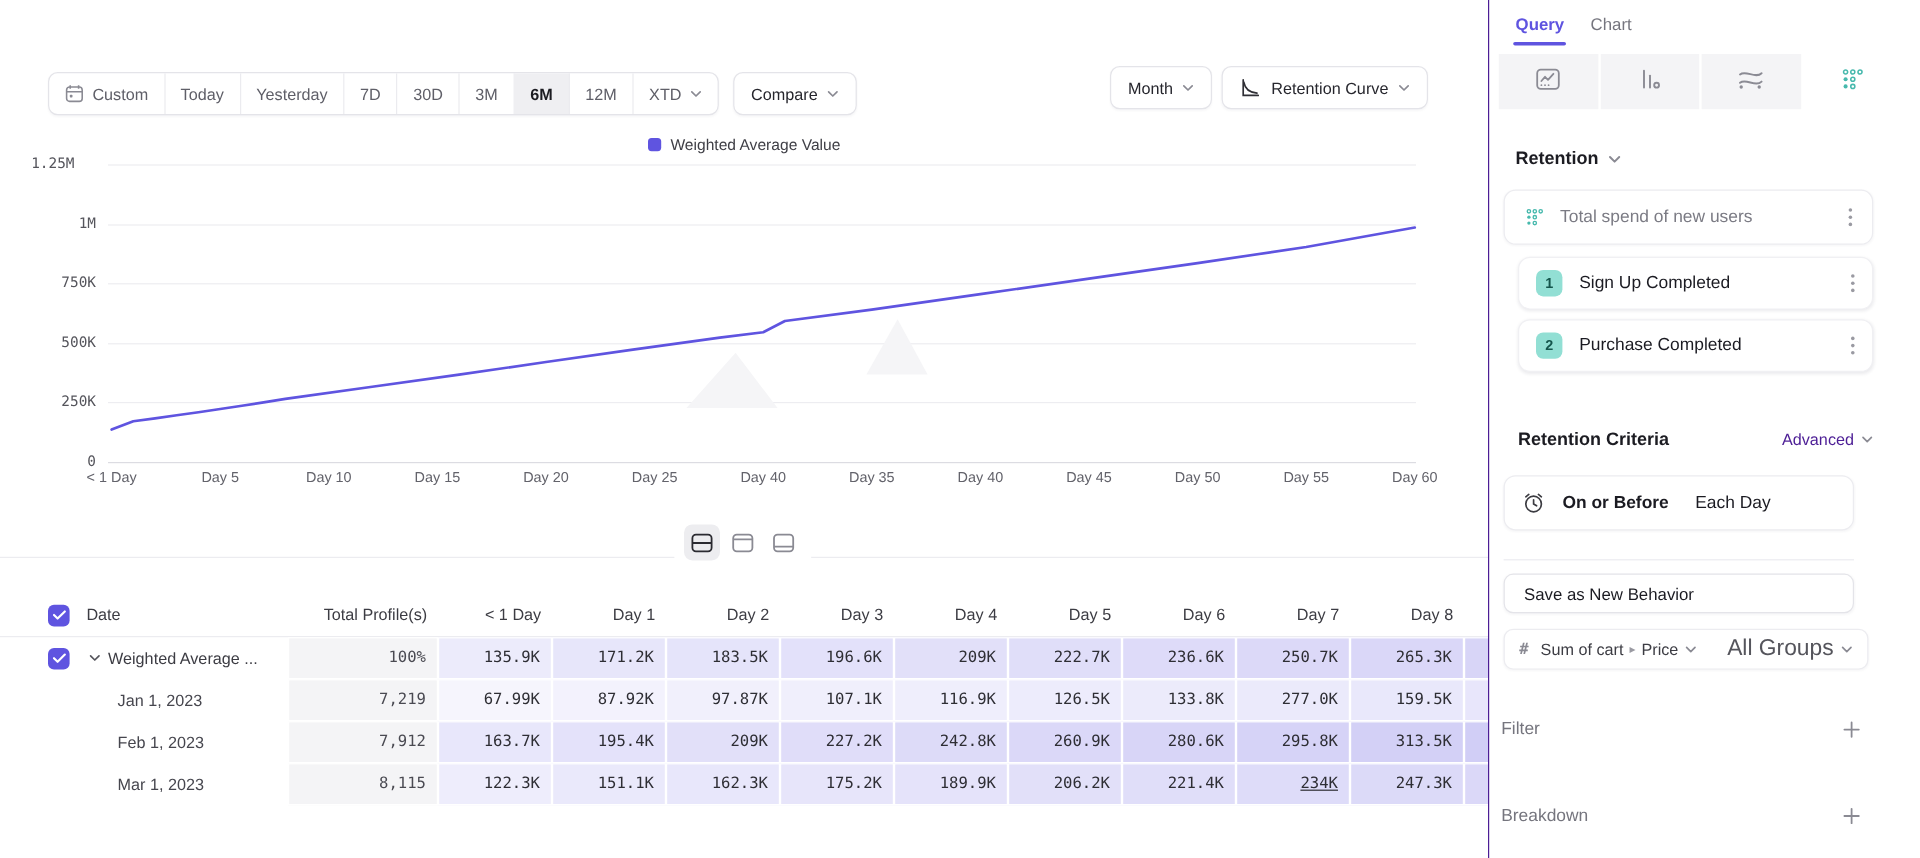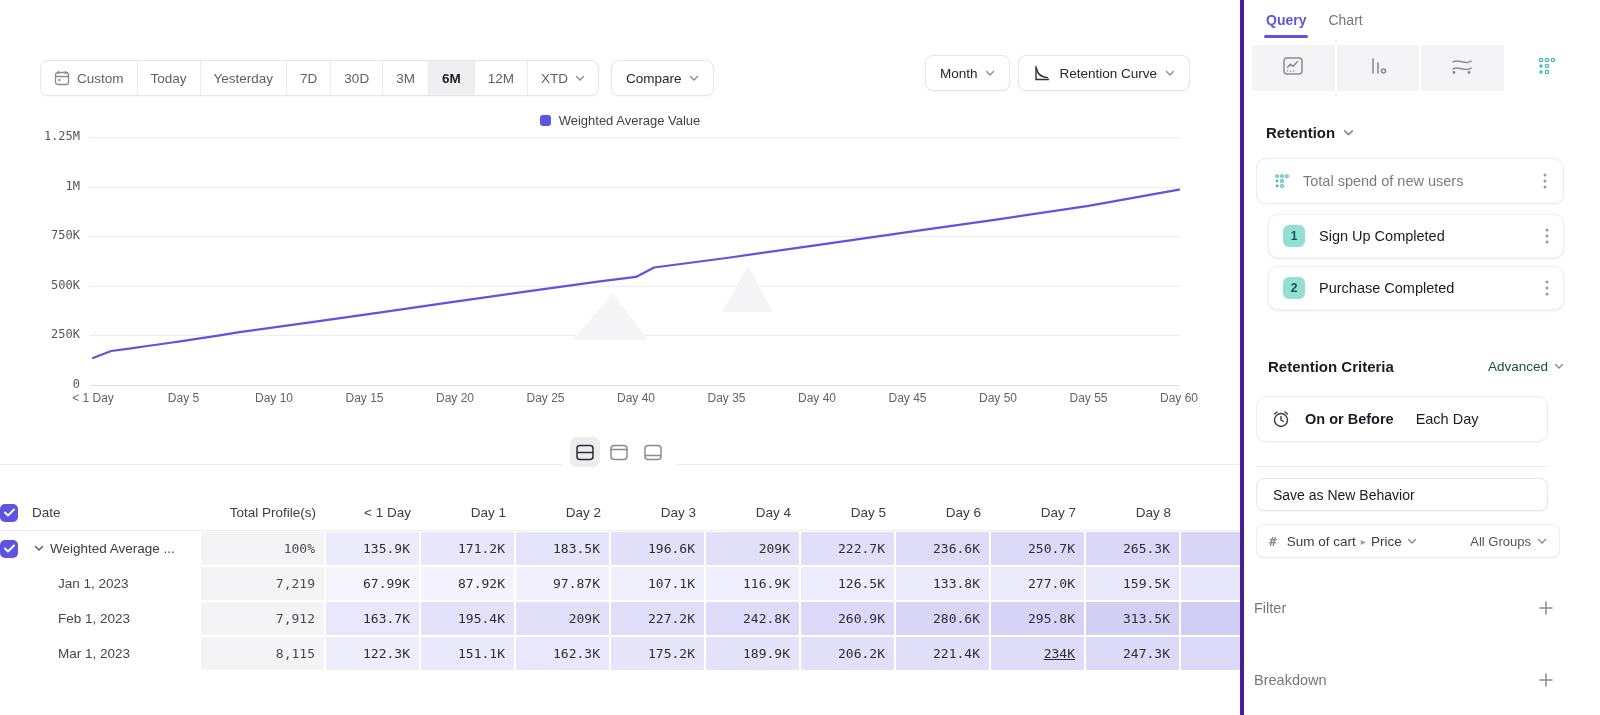--- a/index.html
+++ b/index.html
@@ -37,37 +37,37 @@
   #line-svg { position:absolute; left:0; top:0; width:1240px; height:440px; pointer-events:none; }
 
   
   .table-divider { position:absolute; left:0; top:464px; width:1240px; height:1px; background:#ececf0; }
   .view-toggle { position:absolute; left:562px; top:437px; display:flex; gap:4px; background:#fff; padding:0 8px; }
   .vt-btn { width:30px; height:30px; border-radius:7px; display:flex; align-items:center; justify-content:center;
             color:#8a8a93; background:#fff; cursor:pointer; border:none; }
   .vt-btn.active { background:#ededf0; color:#2b2b31; }
 
   .htable { position:absolute; left:0; top:495px; width:1240px; }
-  .hrow { display:grid; grid-template-columns:32px 168px 125px repeat(10, 95px); height:35px;text-align:center; }
+  .hrow { display:grid; grid-template-columns:32px 168px 125px repeat(10, 95px); padding-left:40px; height:35px;text-align:center; }
   .hrow.head { height:36px; border-bottom:1px solid #ececf0; }
   .cell { display:flex; align-items:center; font-size:13.5px; }
   .cell.right { justify-content:flex-end; padding-right:9px; }
   .head .cell { color:#3c3c43; font-weight:500; }
   .num { font-family:"DejaVu Sans Mono", monospace; font-size:13px; color:#2e2e34; }
   .heat { border:1px solid #fff; }
   .profiles { background:#f4f4f6; border:1px solid #fff; color:#4a4a52; }
   .rowlabel { color:#3c3c43; }
   .rowlabel.date { padding-left:26px; color:#46464e; }
   .caret { color:#55555c; display:flex; margin:0 6px 0 2px; }
   .checkbox { width:18px; height:18px; border-radius:5px; display:flex; align-items:center; justify-content:center;
               cursor:pointer; }
 
   
   .sidebar { position:absolute; left:1240px; top:0; width:360px; height:715px; background:#fff;
-             border-left:4px solid #4c1d95; }
+             border-left:1px solid #4c1d95; }
   .tabs { position:absolute; left:22px; top:12px; display:flex; gap:22px; font-size:14px; }
   .tab { padding-bottom:8px; color:#75757e; cursor:pointer; position:relative; }
   .tab.active { color:#5f54e0; font-weight:700; }
   .tab.active::after { content:""; position:absolute; left:-2px; right:-2px; bottom:-2px; height:3px;
                        border-radius:3px; background:#5f54e0; }
   .icon-row { position:absolute; left:8px; top:45px; width:336px; height:46px; display:flex; }
   .icon-cell { flex:1; display:flex; align-items:center; justify-content:center; background:#f4f4f6;
                margin-right:2px; color:#8b8b94; cursor:pointer; }
   .icon-cell:last-child { margin-right:0; }
   .icon-cell.active { background:#fff; color:#47b9ad; }
@@ -80,33 +80,33 @@
   .kebab { color:#9a9aa2; background:none; border:none; cursor:pointer; display:flex; padding:4px; }
   .step-card { left:24px; top:214px; width:296px; height:44px; padding:0 10px 0 14px;
                border:1px solid #f0f0f3; box-shadow:0 1px 3px rgba(25,25,60,.09); }
   .step-card.second { top:266px; }
   .step-badge { width:22px; height:22px; border-radius:6px; background:#92dfd4; color:#14554c; font-size:12px;
                 font-weight:700; display:flex; align-items:center; justify-content:center; }
   .step-label { flex:1; margin-left:14px; font-size:14.5px; color:#1b1b22; }
   .criteria-head { position:absolute; left:24px; top:358px; width:296px; display:flex; justify-content:space-between;
                    align-items:center; }
   .criteria-title { font-size:15px; font-weight:700; color:#1c1c22; }
-  .advanced { display:flex; gap:6px; align-items:center; font-size:13.5px; color:#14532d; cursor:pointer; background:none; border:none; }
+  .advanced { display:flex; gap:6px; align-items:center; font-size:13.5px; color:#4c1d95; cursor:pointer; background:none; border:none; }
   .criteria-card { left:12px; top:396px; width:292px; height:46px; padding:0 14px 0 14px; gap:0; }
   .cond { font-size:14.5px; font-weight:700; color:#1b1b22; margin-left:14px; }
   .freq { font-size:14.5px; color:#1b1b22; margin-left:22px; }
   .sb-divider { position:absolute; left:12px; top:466px; width:292px; height:1px; background:#ececf0; }
   .save-btn { position:absolute; left:12px; top:478px; width:292px; height:33px; border:1px solid #e4e4e9;
               border-radius:8px; background:#fff; text-align:left; padding:0 16px; font-size:14px; color:#1b1b22;
               font-family:"Liberation Sans", sans-serif; box-shadow:0 1px 2px rgba(20,20,43,.04); cursor:pointer; }
   .metric-row { left:12px; top:524px; width:304px; height:34px; padding:0 12px; border-radius:8px; }
   .hash { color:#8a8a93; font-size:13px; font-weight:700; font-family:"DejaVu Sans Mono", monospace; }
   .metric-label { font-size:13.5px; color:#3c3c43; margin-left:10px; display:flex; align-items:center; gap:5px; cursor:pointer; }
   .metric-sep { color:#9a9aa2; font-size:10px; }
-  .metric-groups { margin-left:auto; display:flex; align-items:center; gap:6px; font-size:13px; color:#55555c; cursor:pointer; }
+  .metric-groups { margin-left:auto; display:flex; align-items:center; gap:6px; font-size:19px; color:#55555c; cursor:pointer; }
   .addable { position:absolute; left:10px; width:302px; display:flex; justify-content:space-between; align-items:center; }
   .addable .lbl { font-size:14.5px; color:#75757e; }
   .plus-btn { background:none; border:none; color:#8a8a93; cursor:pointer; display:flex; padding:2px; }
 </style>
 </head>
 <body>
 
 <div class="app">
 
   <div class="main">
@@ -187,21 +187,21 @@
           </span>
       </button>
     </div>
 
     <div class="legend">
       <span class="legend-swatch" id="legend-swatch" style="background: rgb(95, 84, 224);"></span>
       <span>Weighted Average Value</span>
     </div>
     <div id="grid-holder">
         <div class="gridline" style="top: 137px;"></div>
-        <div class="ytick" style="top: 129px;">1.25M</div>
+        <div class="ytick" style="top: 129px; text-align: center;">1.25M</div>
         <div class="gridline" style="top: 186.6px;"></div>
         <div class="ytick" style="top: 178.6px;">1M</div>
         <div class="gridline" style="top: 236.2px;"></div>
         <div class="ytick" style="top: 228.2px;">750K</div>
         <div class="gridline" style="top: 285.8px;"></div>
         <div class="ytick" style="top: 277.8px;">500K</div>
         <div class="gridline" style="top: 335.4px;"></div>
         <div class="ytick" style="top: 327.4px;">250K</div>
         <div class="gridline zero" style="top: 385px;"></div>
         <div class="ytick" style="top: 377px;">0</div>

